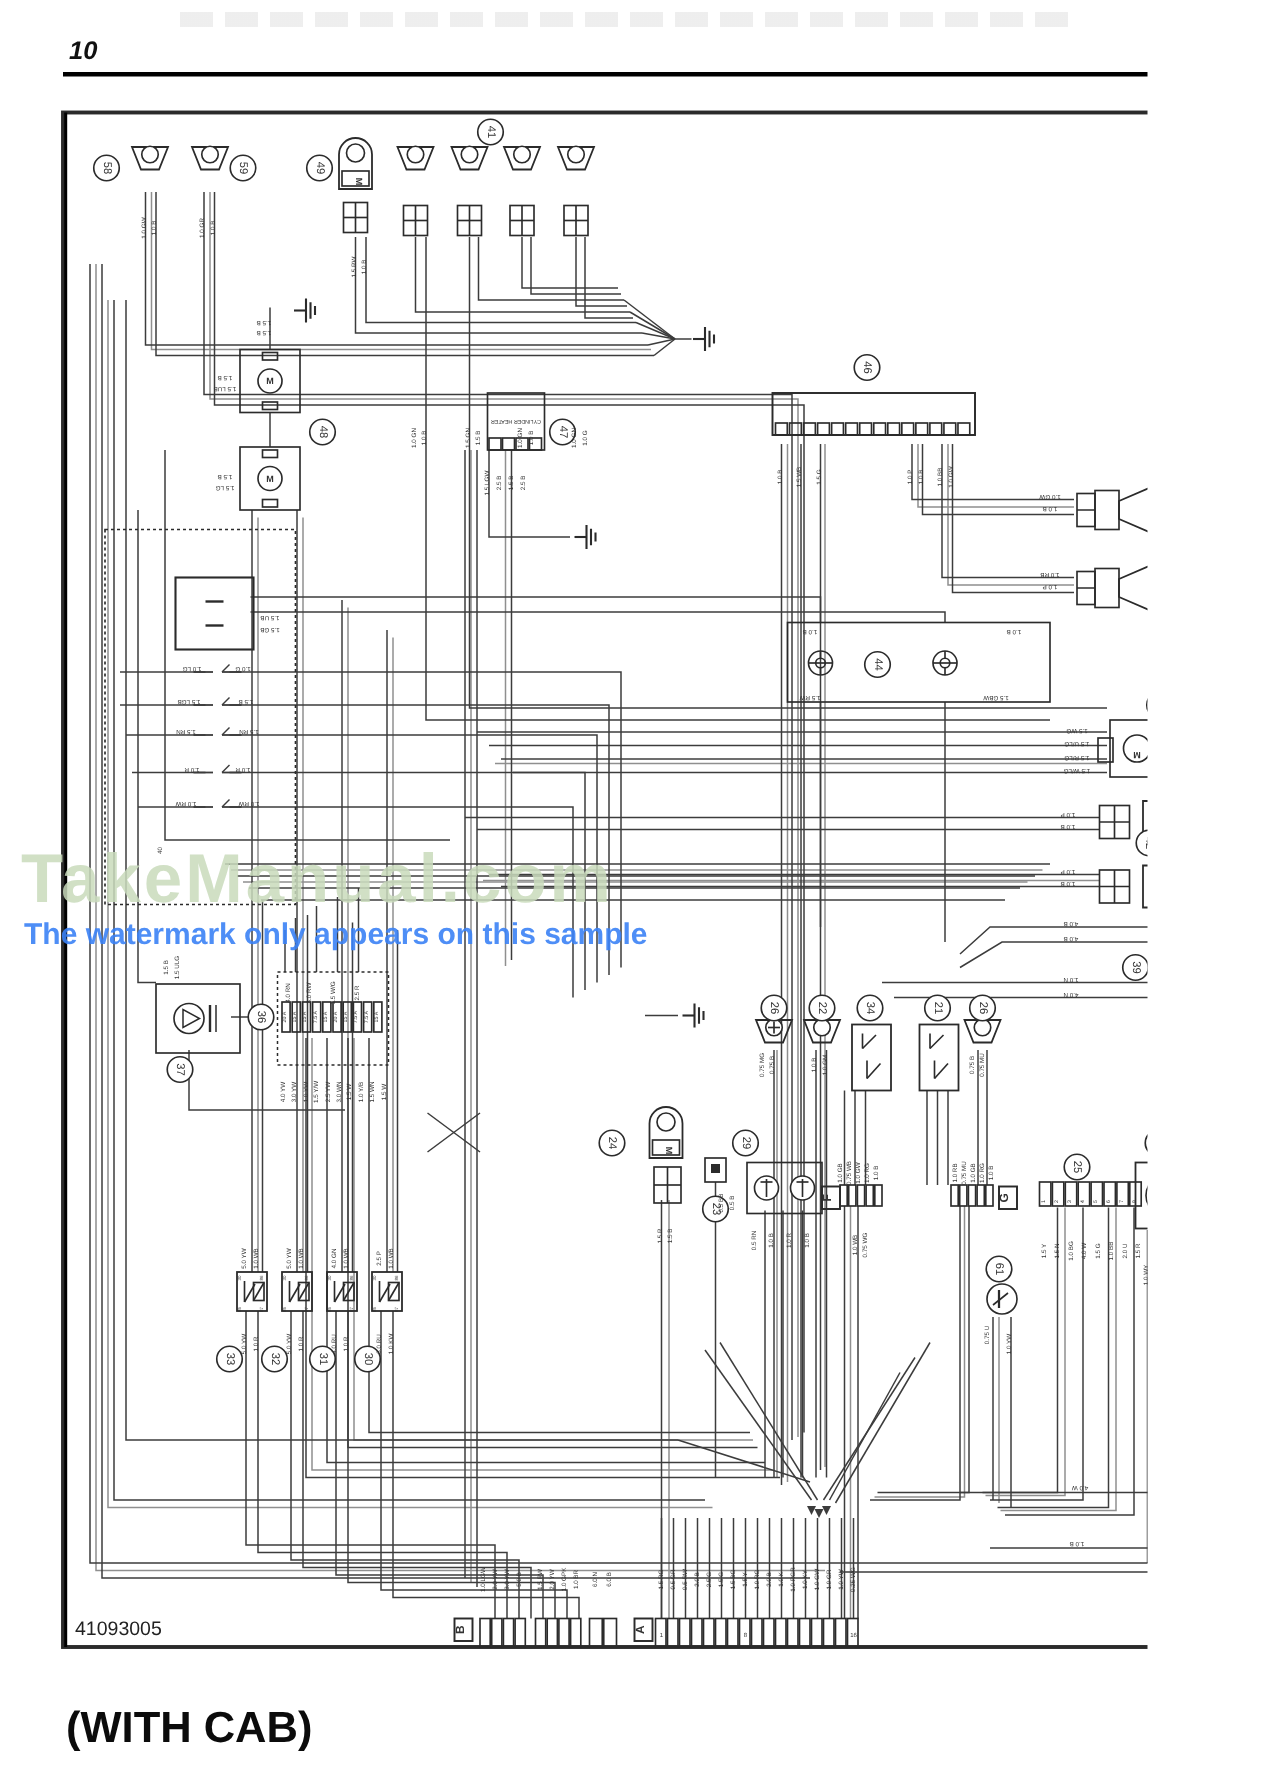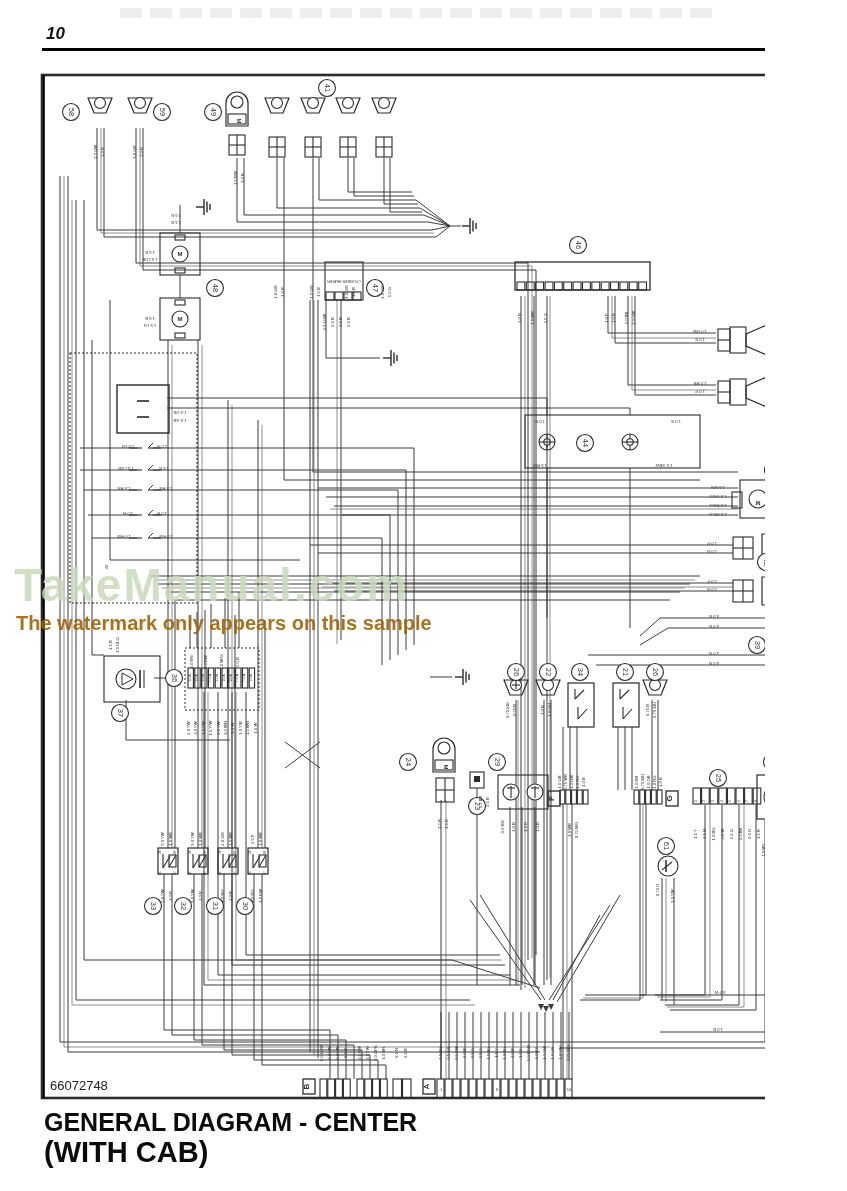--- a/index.html
+++ b/index.html
@@ -5,21 +5,21 @@
   html,body{margin:0;padding:0;background:#fff;}
   #page{position:relative;width:765px;height:1191px;background:#fff;overflow:hidden;
         font-family:"Liberation Sans",sans-serif;}
   #hdr{position:absolute;left:0;top:0;width:847px;height:58px;}
   #pageno{position:absolute;left:46px;top:24px;font-size:17px;font-weight:bold;font-style:italic;color:#111;}
   #htitle{position:absolute;left:0;top:24px;width:100%;text-align:center;font-size:17px;font-weight:bold;font-style:italic;color:#111;}
   #hrule{position:absolute;left:42px;top:48px;width:766px;height:3px;background:#000;}
   #smudge{position:absolute;left:120px;top:8px;width:600px;height:10px;background:repeating-linear-gradient(90deg,#e3e3e3 0 22px,#fff 22px 30px);opacity:.6;}
   svg{position:absolute;left:0;top:0;}
   #wm1{position:absolute;left:14px;top:558px;font-size:46px;font-weight:bold;color:#c9dbbc;letter-spacing:2px;opacity:.85;pointer-events:none;}
-  #wm2{position:absolute;left:16px;top:612px;font-size:20px;font-weight:bold;color:#a16207;opacity:.9;pointer-events:none;}
+  #wm2{position:absolute;left:16px;top:612px;font-size:20px;font-weight:bold;color:#3b82f6;opacity:.9;pointer-events:none;}
   #fig{position:absolute;left:50px;top:1078px;font-size:13px;color:#222;}
   #cap1{position:absolute;left:44px;top:1108px;font-size:25px;font-weight:bold;color:#0b0b0b;}
   #cap2{position:absolute;left:44px;top:1136px;font-size:29px;font-weight:bold;color:#0b0b0b;}
 </style>
 </head>
 <body>
 
 <div id="page">
   <div id="smudge"></div>
   <div id="hdr">
@@ -741,16 +741,15 @@
       <text x="0" y="0" fill="#333" font-size="4.2px" font-family="&quot;Liberation Sans&quot;,sans-serif" text-anchor="middle" font-weight="normal" transform="translate(720,992) rotate(180)" dominant-baseline="middle">4.0 W</text>
       <text x="0" y="0" fill="#333" font-size="4.2px" font-family="&quot;Liberation Sans&quot;,sans-serif" text-anchor="middle" font-weight="normal" transform="translate(718,1029) rotate(180)" dominant-baseline="middle">1.0 B</text>
       <text x="0" y="0" fill="#333" font-size="4.2px" font-family="&quot;Liberation Sans&quot;,sans-serif" text-anchor="middle" font-weight="normal" transform="translate(107,567) rotate(-90)" dominant-baseline="middle">40</text>
       <text x="0" y="0" fill="#333" font-size="4px" font-family="&quot;Liberation Sans&quot;,sans-serif" text-anchor="middle" font-weight="normal" transform="translate(441,1090) rotate(0)" dominant-baseline="middle">1</text>
       <text x="0" y="0" fill="#333" font-size="4px" font-family="&quot;Liberation Sans&quot;,sans-serif" text-anchor="middle" font-weight="normal" transform="translate(497,1090) rotate(0)" dominant-baseline="middle">8</text>
       <text x="0" y="0" fill="#333" font-size="4px" font-family="&quot;Liberation Sans&quot;,sans-serif" text-anchor="middle" font-weight="normal" transform="translate(569,1090) rotate(0)" dominant-baseline="middle">16</text>
       <text x="0" y="0" fill="#333" font-size="3.6px" font-family="&quot;Liberation Sans&quot;,sans-serif" text-anchor="middle" font-weight="normal" transform="translate(344,281) rotate(180)" dominant-baseline="middle">CYLINDER HEATER</text>
     </svg>
   <div id="wm1">TakeManual.com</div>
   <div id="wm2">The watermark only appears on this sample</div>
-  <div id="fig">66072748</div>
-  <div id="cap1">GENERAL DIAGRAM - CENTER</div>
+  <div id="fig">41093005</div>
   <div id="cap2">(WITH CAB)</div>
 </div>
 
 </body></html>

